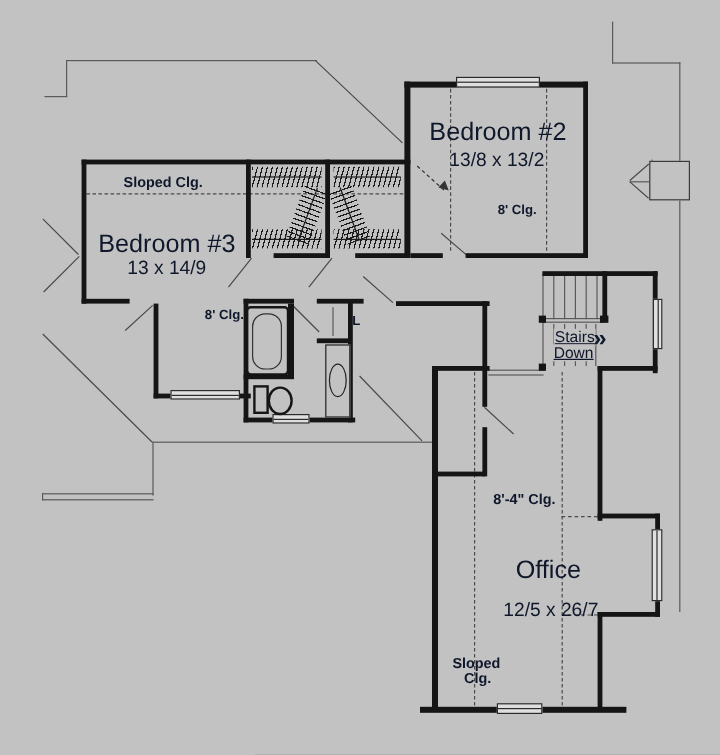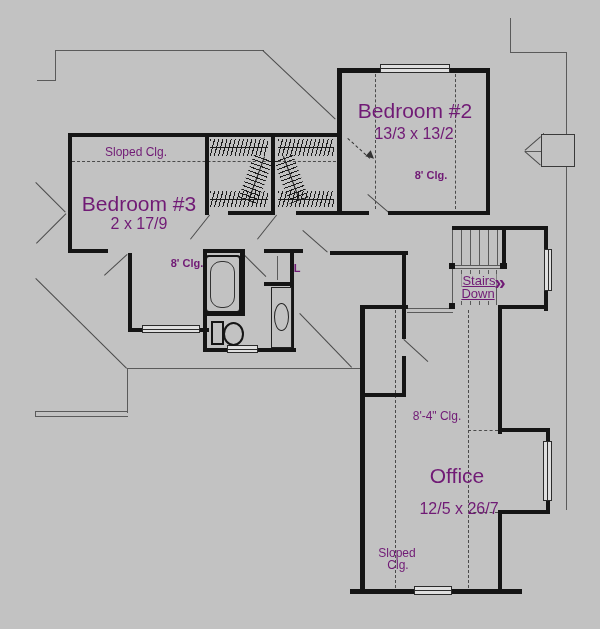--- a/index.html
+++ b/index.html
@@ -1,24 +1,24 @@
 <!DOCTYPE html>
 <html><head>
 <meta charset="utf-8">
 <style>
   html,body{margin:0;padding:0;background:#9a9a9a;}
   #plan{position:relative;width:600px;height:629px;background:#c2c2c2;overflow:hidden;
         font-family:"Liberation Sans",sans-serif;}
   #plan div{box-sizing:border-box;}
-  .t{position:absolute;transform:translateX(-50%);white-space:nowrap;color:#701a75;
+  .t{position:absolute;transform:translateX(-50%);white-space:nowrap;color:#0f172a;
      line-height:1.05;text-align:left;}
   .big{font-size:21px;}
   .dim{font-size:16px;}
   .sm{font-size:11px;font-weight:bold;padding-left:30px;}
-  .md{font-size:12px;font-weight:normal;}
+  .md{font-size:12px;font-weight:bold;}
   .st{font-size:13px;font-weight:normal;text-decoration:underline;background:#c2c2c2;padding:0 1px;}
   .arrowtxt{font-size:20px;font-weight:bold;}
   .hatch-h{position:absolute;
      background:repeating-linear-gradient(105deg,#1b1b1b 0 1px,transparent 1px 4px),
                 linear-gradient(#1b1b1b,#1b1b1b);
      background-size:100% 100%,100% 1px;background-repeat:repeat,no-repeat;background-position:0 0,0 8px;}
   .hatch-d{position:absolute;
      background:repeating-linear-gradient(0deg,#1b1b1b 0 1px,transparent 1px 4px),
                 linear-gradient(#1b1b1b,#1b1b1b);
      background-size:100% 100%,1px 100%;background-repeat:repeat,no-repeat;background-position:0 0,10px 0;}
@@ -148,25 +148,25 @@
   <div class="fix" style="left:211px;top:321px;width:13px;height:24px;border:2px solid #151515;"></div>
   <div class="fix" style="left:223px;top:322px;width:21px;height:24px;border:2px solid #151515;border-radius:50%;"></div>
   <div class="fix" style="left:271px;top:287px;width:21px;height:61px;border:1px solid #222;"></div>
   <div class="fix" style="left:274px;top:303px;width:15px;height:28px;border:1px solid #222;border-radius:50%;"></div>
 
   <div style="position:absolute;left:367px;top:152px;width:0;height:0;border-left:8px solid #333;
               border-top:4px solid transparent;border-bottom:4px solid transparent;transform:rotate(42deg);"></div>
 
   <div class="t md" style="left:136px;top:146px;">Sloped Clg.</div>
   <div class="t big" style="left:139px;top:193px;">Bedroom #3</div>
-  <div class="t dim" style="left:139px;top:216px;">2 x 17/9</div>
+  <div class="t dim" style="left:139px;top:216px;">13 x 14/9</div>
   <div class="t sm" style="left:172px;top:258px;">8' Clg.</div>
 
   <div class="t big" style="left:415px;top:100px;">Bedroom #2</div>
-  <div class="t dim" style="left:414px;top:126px;">13/3 x 13/2</div>
+  <div class="t dim" style="left:414px;top:126px;">13/8 x 13/2</div>
   <div class="t sm" style="left:416px;top:170px;">8' Clg.</div>
 
   <div class="t st" style="left:479px;top:274px;">Stairs</div>
   <div class="t st" style="left:478px;top:287px;">Down</div>
   <div class="t arrowtxt" style="left:500px;top:272px;">»</div>
 
   <div class="t md" style="left:437px;top:410px;">8'-4" Clg.</div>
   <div class="t big" style="left:457px;top:465px;">Office</div>
   <div class="t dim" style="left:459px;top:501px;">12/5 x 26/7</div>
   <div class="t md" style="left:397px;top:547px;">Sloped</div>

